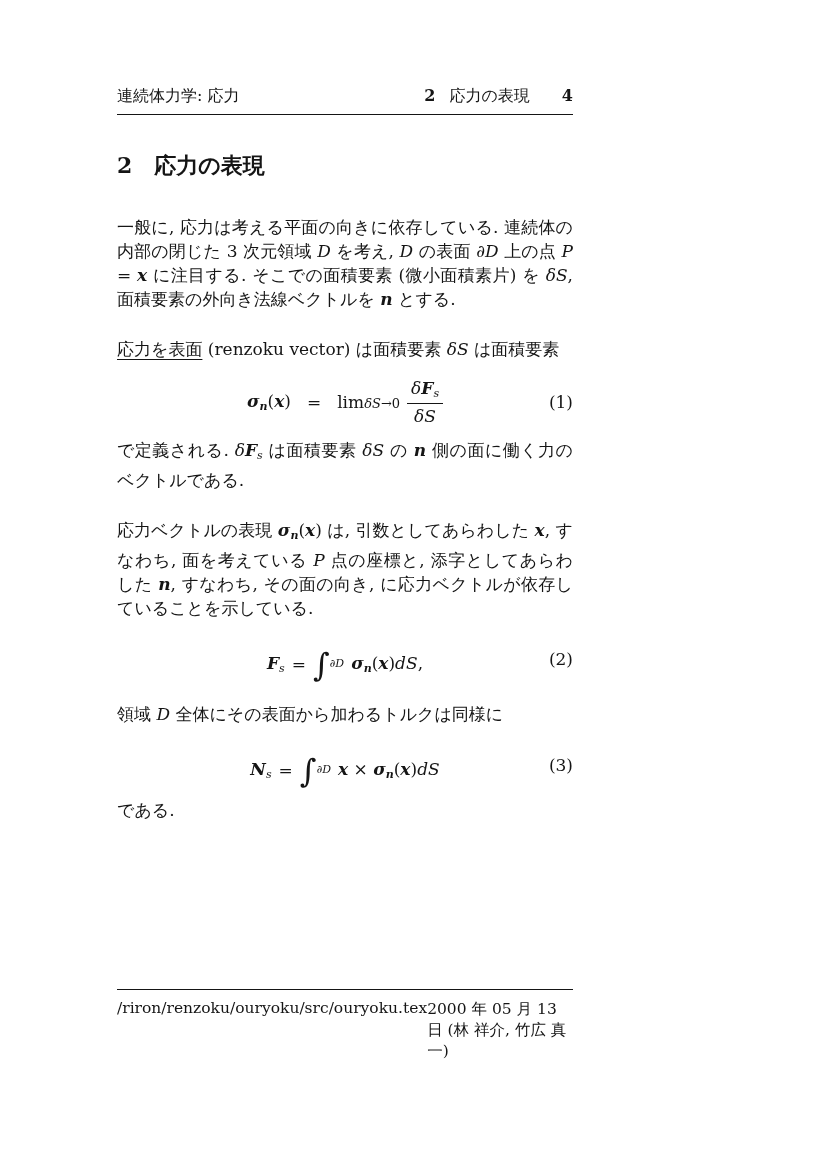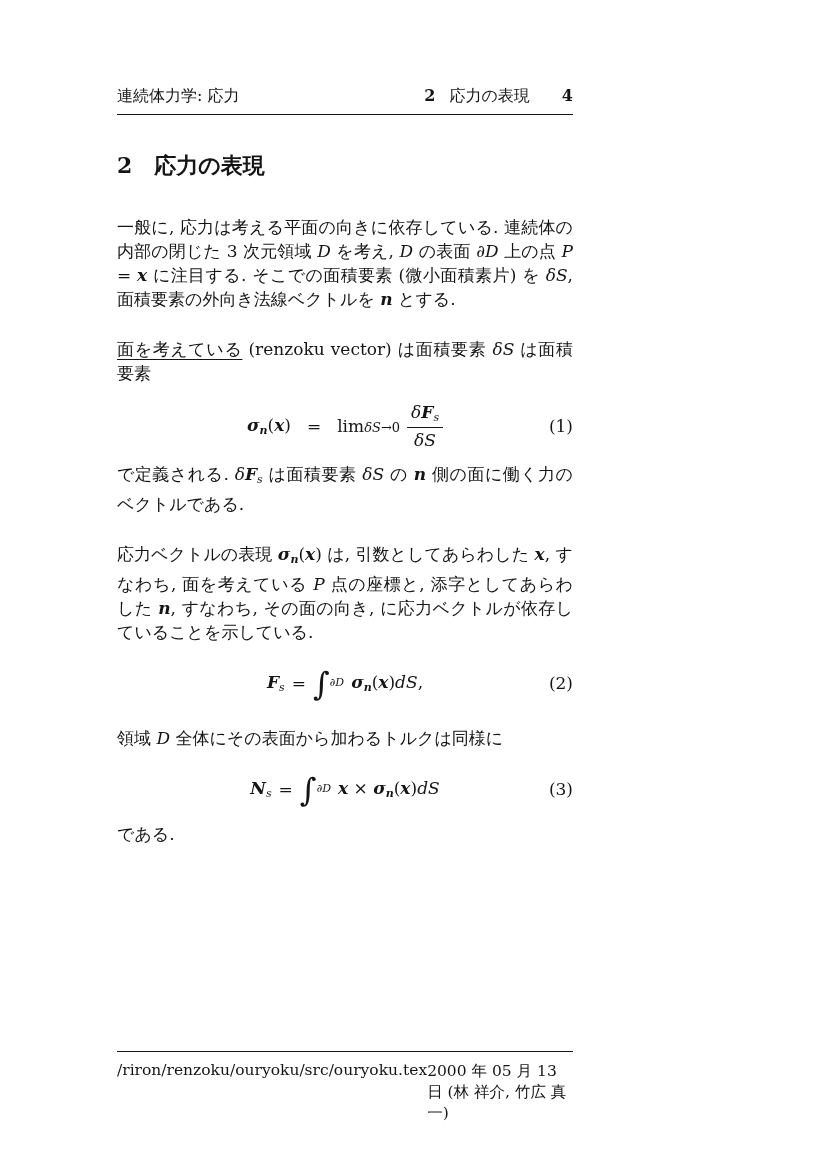--- a/index.html
+++ b/index.html
@@ -58,21 +58,21 @@
   .seg-bi { font-style: italic; font-weight: bold; }
   .seg-sub { font-style: italic; font-size: 11px; vertical-align: -3px; }
   .seg-sb  { font-style: italic; font-weight: bold; font-size: 11px; vertical-align: -3px; }
   .seg-u   { text-decoration: underline; text-underline-offset: 4px; }
 
   
   .eq-row {
     position: relative;
     display: flex;
     justify-content: center;
-    align-items: center;
+    align-items: flex-end;
     margin: 18px 0 12px 0;
     min-height: 42px;
   }
   .eq-content { display: inline-flex; align-items: center; }
   .eq-rel-wide { margin: 0 16px; }
   .eq-rel { margin: 0 7px; }
   .eq-number {
     position: absolute;
     right: 0;
     top: 50%;
@@ -99,21 +99,21 @@
     top: 1px;
     font-style: normal;
   }
   .int-sub { font-size: 11px; vertical-align: -11px; margin: 0 7px 0 0; }
 
   
   .footer {
     position: absolute;
     left: 117px;
     right: 117px;
-    top: 1051px;
+    top: 989px;
     border-top: 1.2px solid #151515;
     padding-top: 9px;
     display: flex;
     justify-content: space-between;
     font-size: 15.5px;
   }
 </style>
 </head>
 <body>
 
@@ -130,21 +130,21 @@
     </div>
     <hr class="header-rule">
 
     <div class="section-title">
       <span>2</span>
       <span>応力の表現</span>
     </div>
 
     <div class="para" style="margin-top:34px;"><span class="seg-jp">一般に, 応力は考える平面の向きに依存している. 連続体の内部の閉じた </span><span class="seg-rm">3</span><span class="seg-jp"> 次元領域 </span><span class="seg-it">D</span><span class="seg-jp"> を考え, </span><span class="seg-it">D</span><span class="seg-jp"> の表面 </span><span class="seg-it">∂D</span><span class="seg-jp"> 上の点 </span><span class="seg-it">P</span><span class="seg-rm"> = </span><span class="seg-bi">x</span><span class="seg-jp"> に注目する. そこでの面積要素 (微小面積素片) を </span><span class="seg-it">δS</span><span class="seg-jp">, 面積要素の外向き法線ベクトルを </span><span class="seg-bi">n</span><span class="seg-jp"> とする.</span></div>
 
-    <div class="para"><span class="seg-u">面を考えている</span><span class="seg-jp"> (renzoku vector) は面積要素 </span><span class="seg-it">δS</span><span class="seg-jp"> は面積要素</span></div>
+    <div class="para"><span class="seg-u">応力を表面</span><span class="seg-jp"> (renzoku vector) は面積要素 </span><span class="seg-it">δS</span><span class="seg-jp"> は面積要素</span></div>
 
     <div class="eq-row">
       <span class="eq-content">
         <span><span class="seg-bi">σ</span><span class="seg-sb">n</span><span class="seg-rm">(</span><span class="seg-bi">x</span><span class="seg-rm">)</span></span>
         <span class="eq-rel-wide">=</span>
         <span class="limop">
           <span class="lim-main">lim</span>
           <span class="lim-sub"><span class="seg-it">δS</span><span class="seg-rm">→0</span></span>
         </span>
         <span class="frac">

